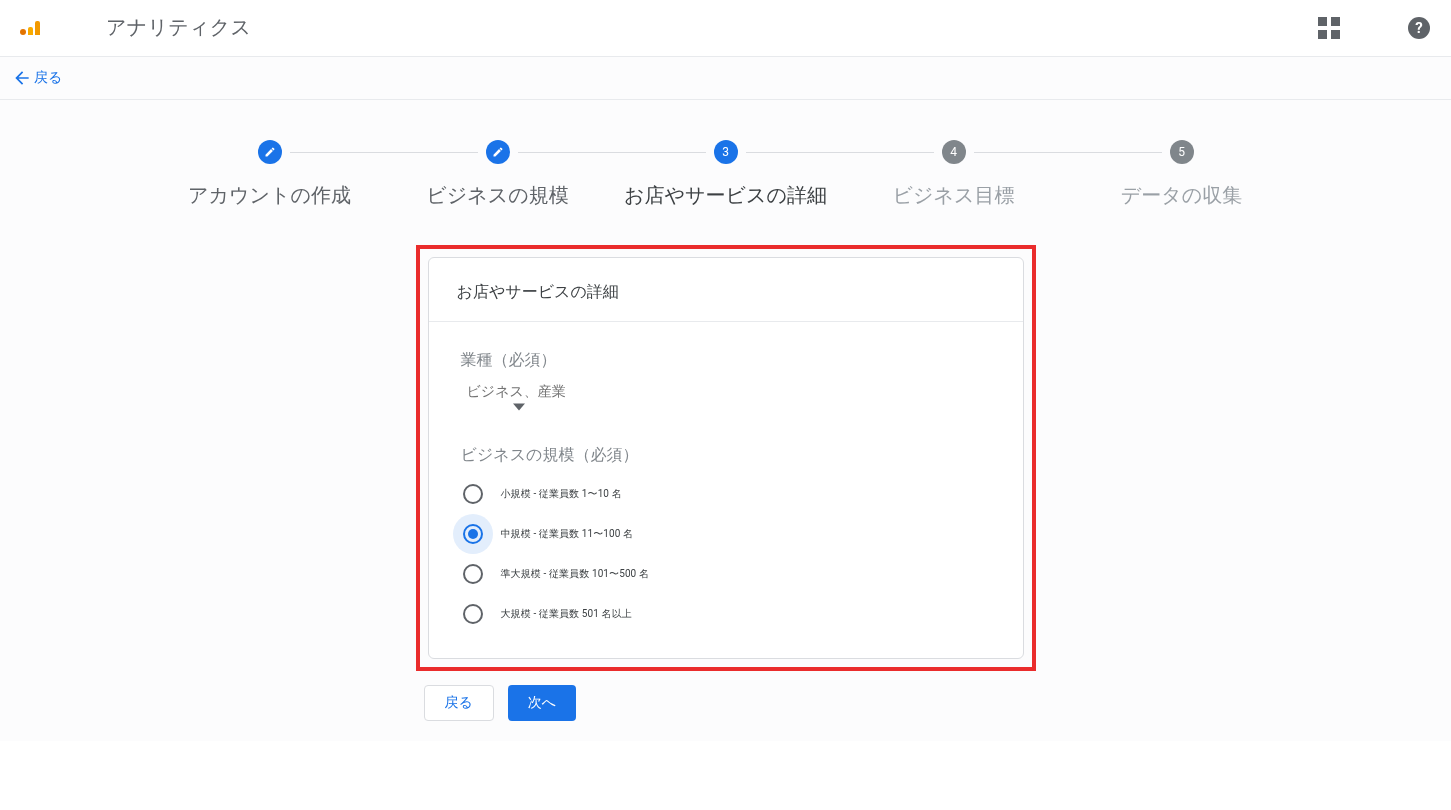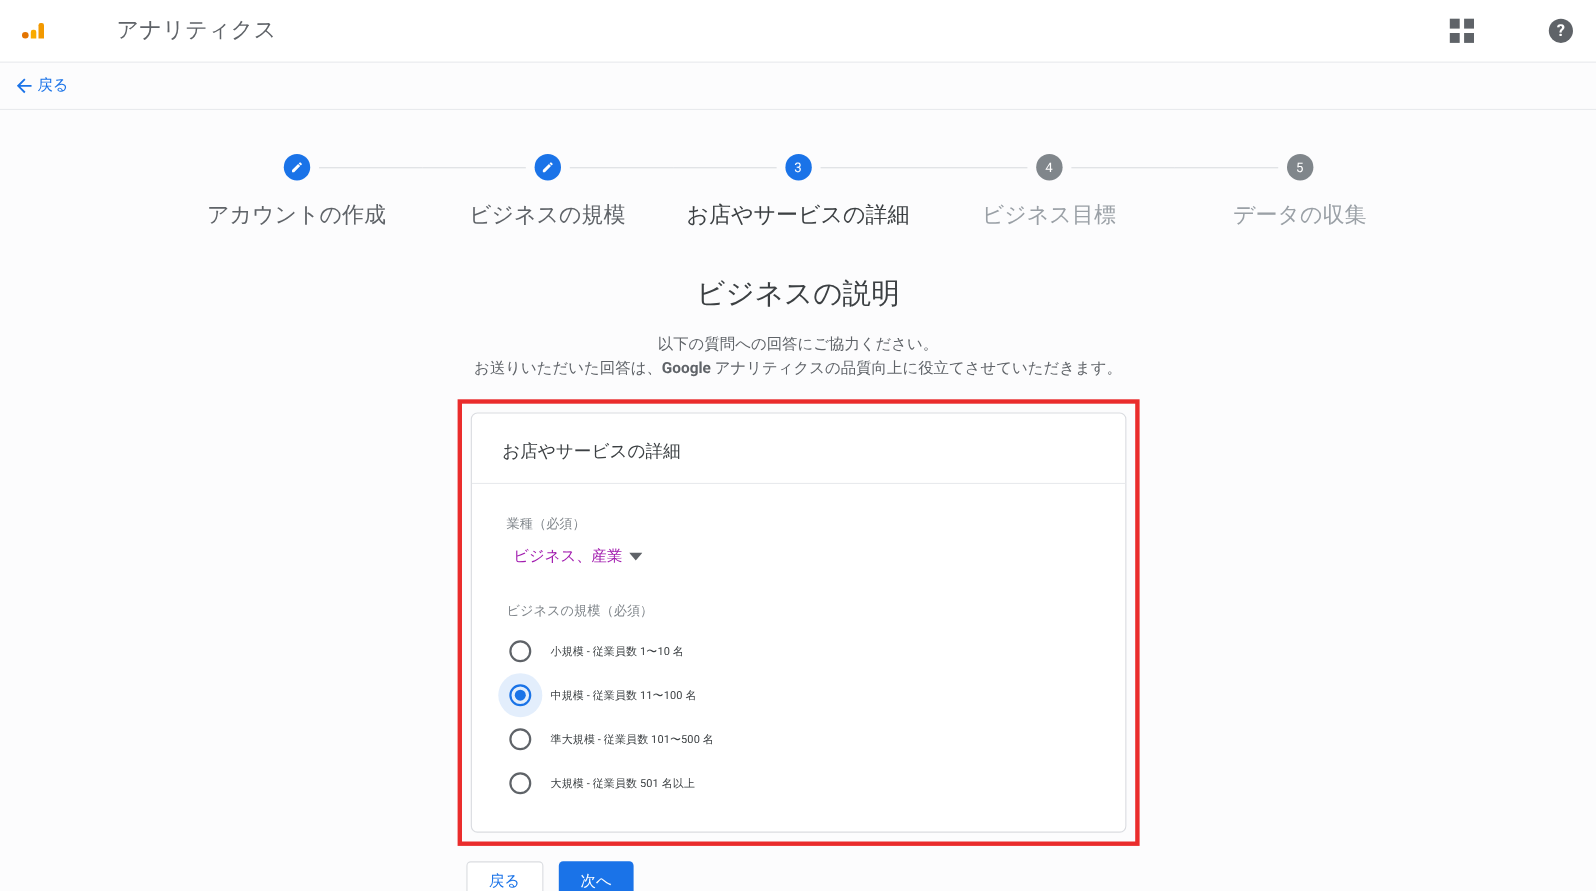--- a/index.html
+++ b/index.html
@@ -86,24 +86,24 @@
   border:4px solid #ea2c2c;
   padding:8px;
 }
 .card{
   border:1px solid #dadce0; border-radius:6px; background:#fff;
 }
 .card-header{
   padding:24px 28px 18px; font-size:16px; color:#3c4043; border-bottom:1px solid #e8eaed;
 }
 .card-body{padding:28px 28px 24px;}
-.form-label{font-size:12px; color:#80868b; margin:0 0 8px 4px;}
+.form-label{font-size:16px; color:#80868b; margin:0 0 8px 4px;}
 .dropdown{
-  display:inline-flex; align-items:center; font-size:14px; color:#a21caf;
-  padding:4px 6px; cursor:pointer; margin-bottom:28px; margin-left:4px;
+  display:inline-flex; align-items:center; font-size:14px; color:#737373;
+  padding:4px 6px; cursor:pointer; margin-bottom:28px; margin-left:4px;flex-direction:column;
 }
 .dropdown svg{width:12px;height:12px;fill:#5f6368;margin-left:6px;}
 
 .radio-group{margin-left:6px;}
 .radio-item{display:flex; align-items:center; height:40px; cursor:pointer;}
 .radio-outer{
   width:20px;height:20px;border:2px solid #5f6368;border-radius:50%;
   display:flex;align-items:center;justify-content:center;margin-right:18px;
   flex-shrink:0;
 }
@@ -199,27 +199,20 @@
         <div class="circle">4</div>
         <div class="step-label">ビジネス目標</div>
       </div>
       <div class="step upcoming">
         <div class="step-line left"></div>
         <div class="circle">5</div>
         <div class="step-label">データの収集</div>
       </div>
     </div>
 
-  <div class="heading-block">
-    <h1 class="page-heading">ビジネスの説明</h1>
-    <p class="page-sub">
-      <span>以下の質問への回答にご協力ください。</span><br>
-      <span>お送りいただいた回答は、</span><b>Google</b><span> アナリティクスの品質向上に役立てさせていただきます。</span>
-    </p>
-  </div>
 
   <div class="card-wrap">
     <div class="card">
       <div class="card-header">お店やサービスの詳細</div>
       <div class="card-body">
         <p class="form-label">業種（必須）</p>
         <div class="dropdown">
           <span>ビジネス、産業</span>
           <svg viewBox="0 0 10 6">
               <path d="M0 0l5 6 5-6z"></path>

